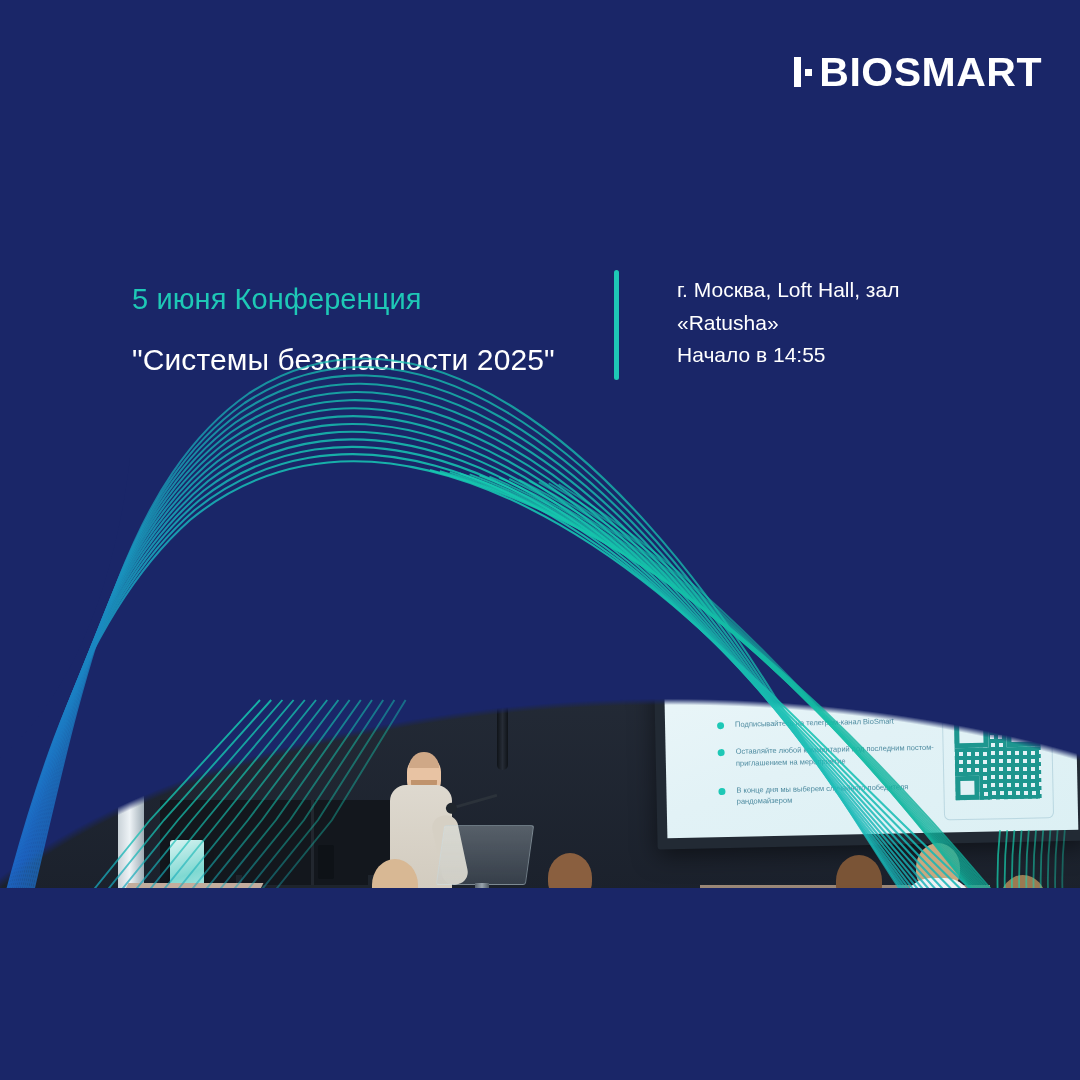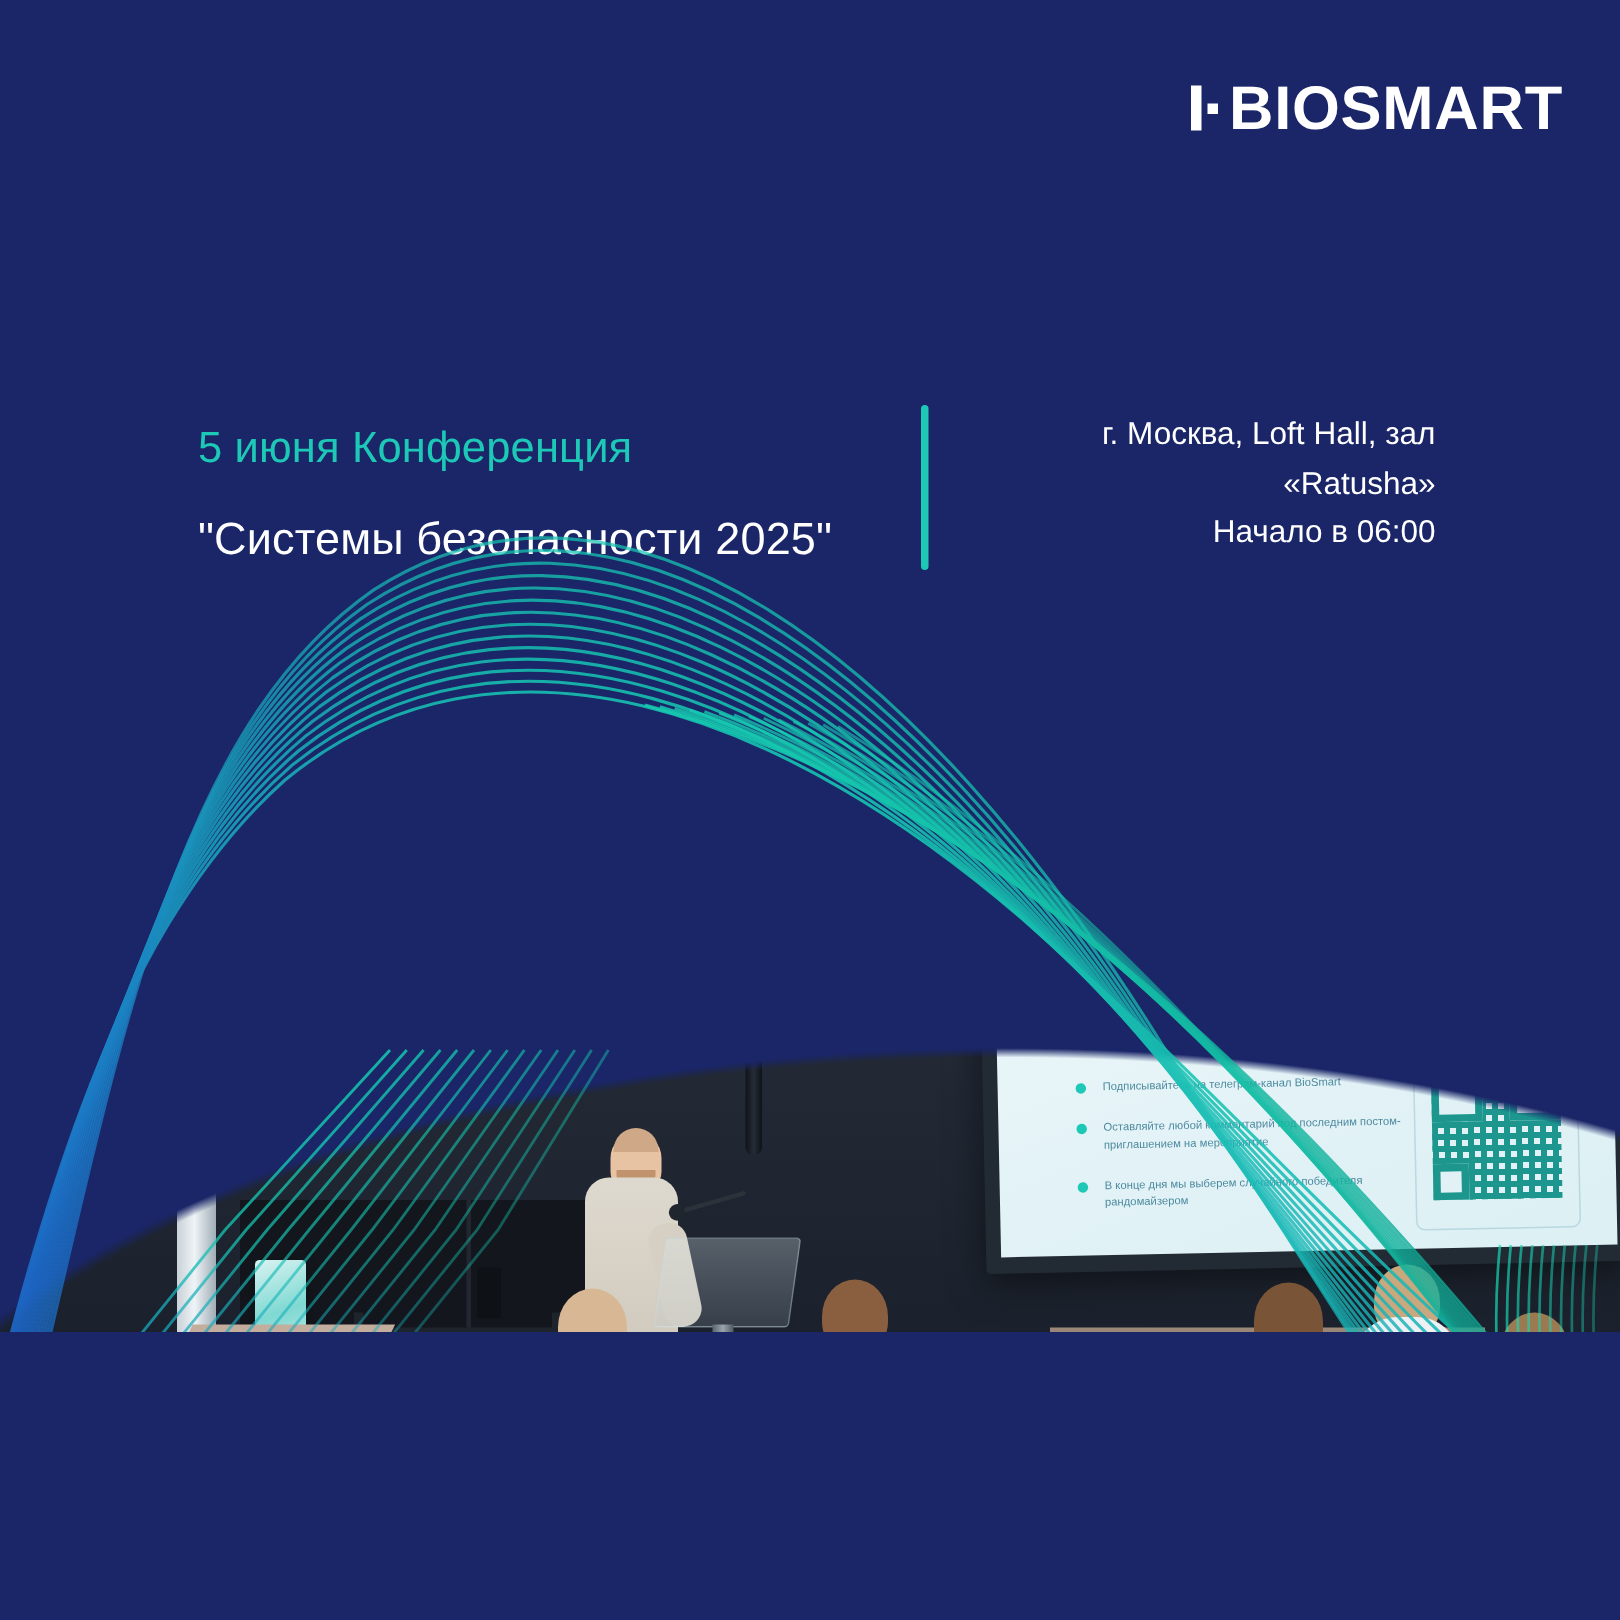--- a/index.html
+++ b/index.html
@@ -48,21 +48,21 @@
     display:flex; gap:0px; align-items:stretch;
   }
   .venue-bar{
     width:5px; height:110px; background:#1ec8b6; border-radius:3px;
     flex:none;
   }
   .venue-text{
     margin-left:58px; color:#ffffff; font-size:21px; line-height:1.55;
     width:280px; padding-top:4px;
   }
-  .venue-text div{ white-space:nowrap;text-align:right; }
+  .venue-text div{ white-space:nowrap; }
 
   
   .photo-wrap{
     position:absolute; left:0; top:455px; width:1080px; height:625px;
     overflow:hidden;
   }
   .photo{
     position:absolute; inset:0;
     -webkit-mask-image: radial-gradient(120% 100% at 62% 100%, #000 60%, transparent 61%);
   }
@@ -347,21 +347,21 @@
   <div class="headline">
     <div class="line1">5 июня Конференция</div>
     <div class="line2">"Системы безопасности 2025"</div>
   </div>
 
   <div class="venue">
     <span class="venue-bar"></span>
     <div class="venue-text">
       <div>г. Москва, Loft Hall, зал</div>
       <div>«Ratusha»</div>
-      <div> Начало в 06:00</div>
+      <div> Начало в 14:55</div>
     </div>
   </div>
 
   <div class="photo-wrap">
     <div class="photo">
 
       <div class="wall"></div>
 
       <div class="ceiling-beam"></div>
       <div class="beam-dot" style="left:455px"></div>

